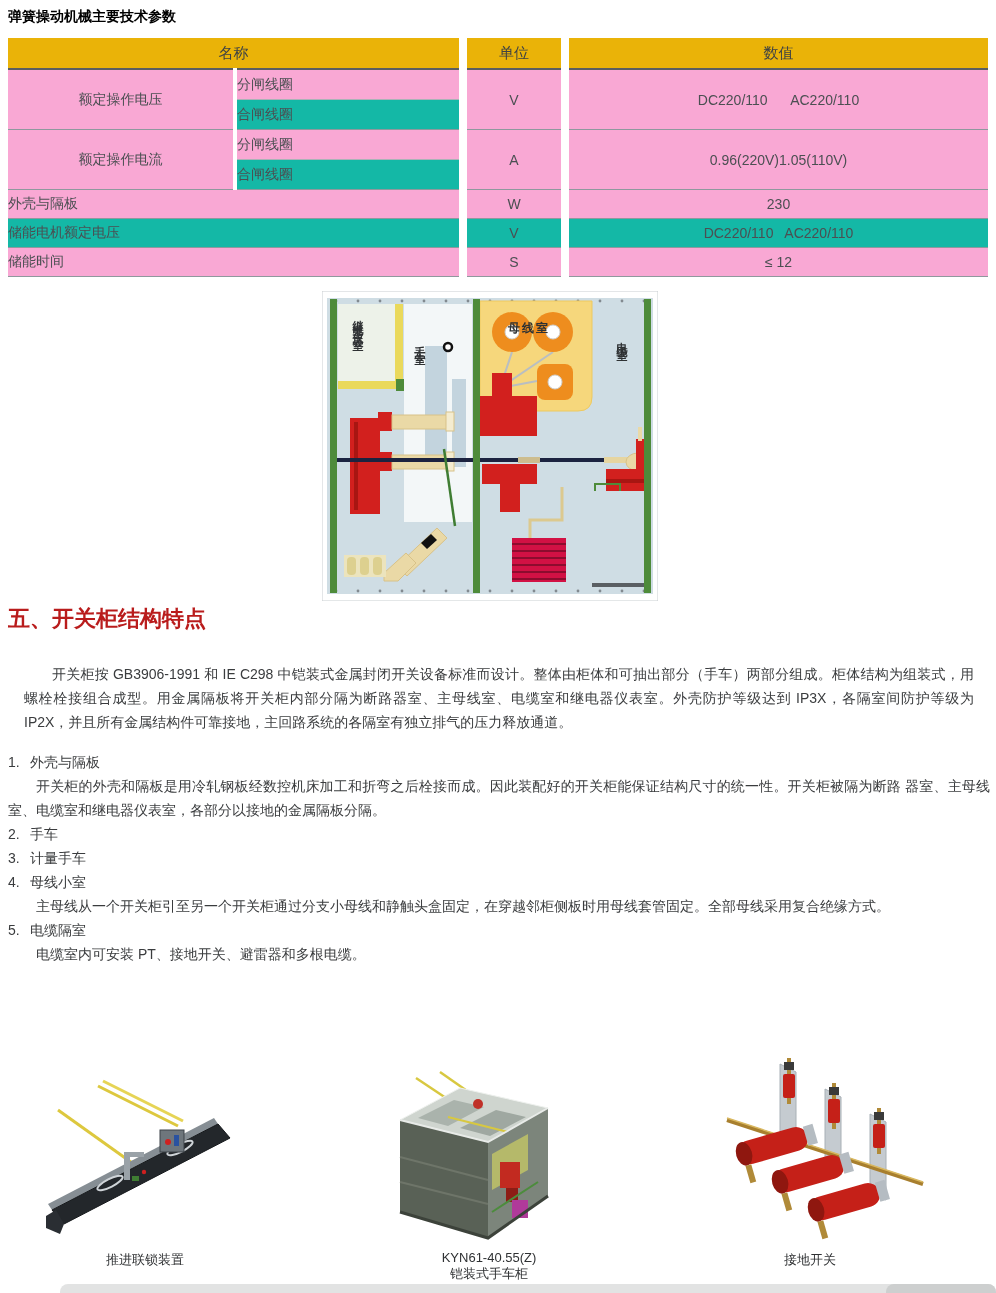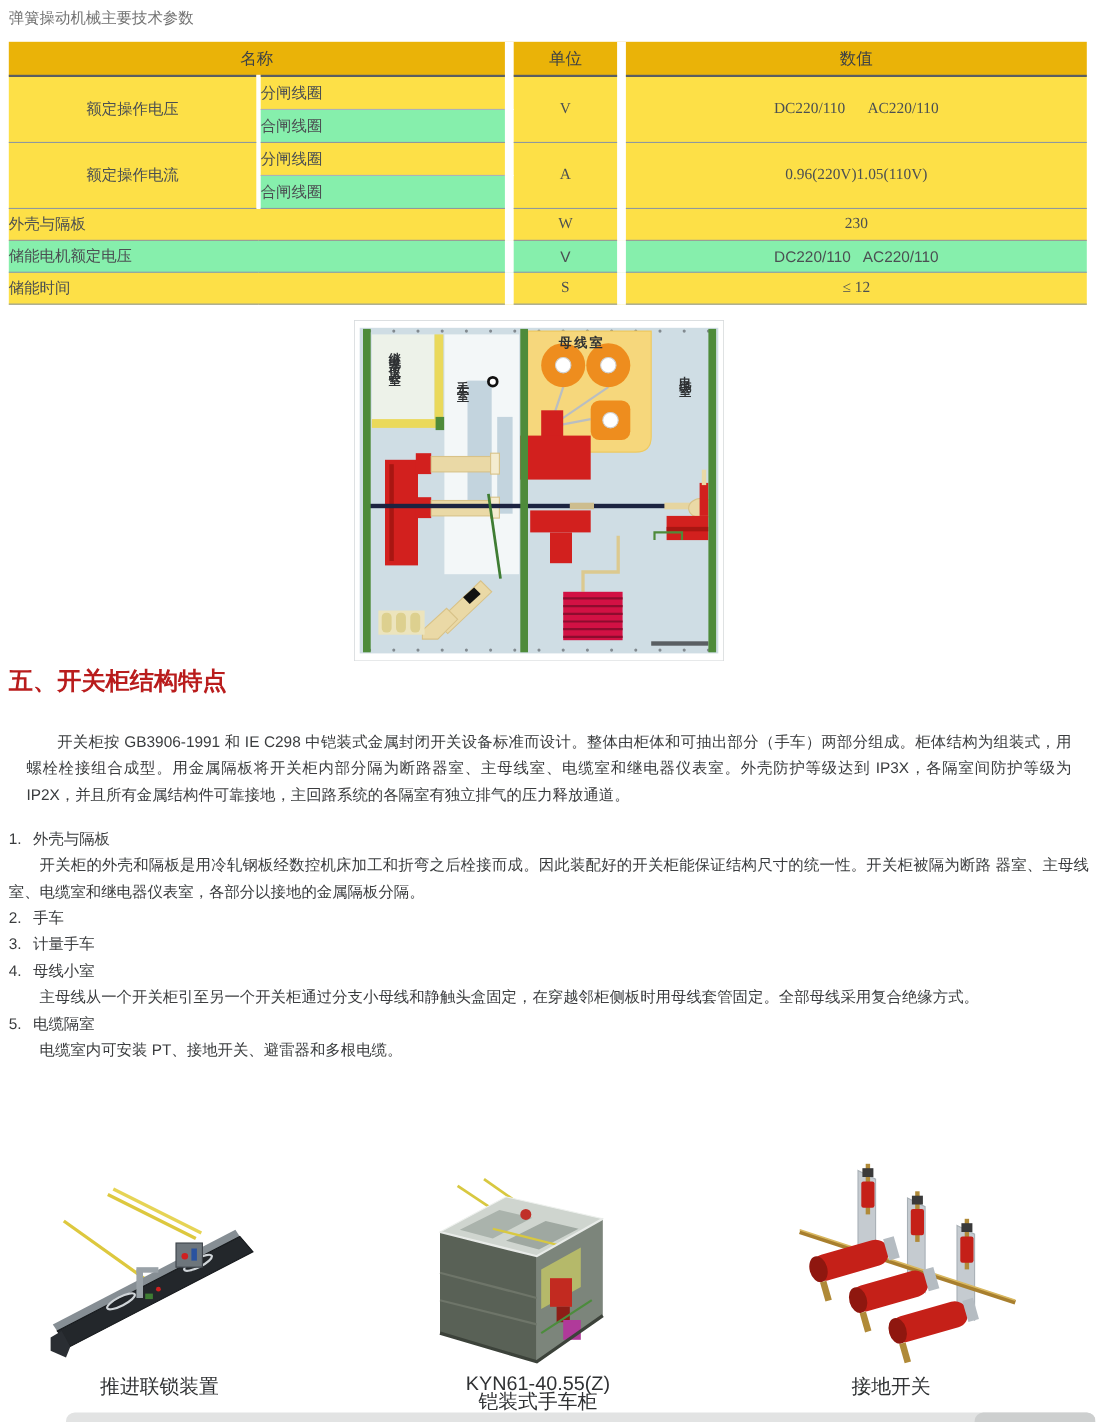--- a/index.html
+++ b/index.html
@@ -1,54 +1,54 @@
 <!DOCTYPE html>
 <html><head>
 <meta charset="utf-8">
 <style>
   html,body{margin:0;padding:0;background:#ffffff;}
   #page{position:relative;width:996px;height:1293px;background:#fff;overflow:hidden;
         font-family:"Liberation Sans","DejaVu Sans",sans-serif;color:#333;}
 
   
-  .tbl-title{position:absolute;left:8px;top:8px;font-size:14px;font-weight:400;color:#737373;}
+  .tbl-title{position:absolute;left:8px;top:8px;font-size:14px;font-weight:700;color:#000000;}
   table.spec{position:absolute;left:8px;top:38px;width:980px;border-collapse:collapse;
              table-layout:fixed;font-size:14px;color:#4b4f52;border-bottom:1px solid #8f989d;}
   table.spec td,table.spec th{padding:0;vertical-align:middle;font-weight:normal;}
   tr.thead th{height:30px;background:#eab308;color:#3e4245;font-size:15px;text-align:center;
               border-bottom:2px solid #5a5e61;}
   tr.thead th.h-unit,tr.thead th.h-val{border-left:8px solid #fff;}
-  .light{background:#fde047;font-family:Liberation Serif, serif;}
-  .white{background:#86efac;}
+  .light{background:#f9a8d4;}
+  .white{background:#14b8a6;}
   td.name-main{text-align:center;}
   td.sub{border-left:4px solid #fff;padding-left:12px;height:29px;}
   td.sub.divider{border-bottom:1px solid #aab2b7;}
   td.unit{border-left:8px solid #fff;text-align:center;}
   td.val{border-left:8px solid #fff;text-align:center;white-space:pre;}
   tr.groupline>td{border-top:1px solid #8f989d;}
   td.name-full{padding-left:14px;height:28px;}
 
   
   #diagram{position:absolute;left:322px;top:291px;width:336px;height:310px;}
   .dlabel{position:absolute;color:#2e3133;font-weight:bold;}
   .dlabel.vert{writing-mode:vertical-rl;letter-spacing:4px;font-size:11px;}
-  .dlabel.horiz{font-size:12px;letter-spacing:2px;}
+  .dlabel.horiz{font-size:12px;letter-spacing:2px;margin-top:17px;}
 
   
   .sec-head{position:absolute;left:8px;top:604px;font-size:22px;font-weight:bold;color:#b91c1c;}
   #content{position:absolute;left:8px;top:646px;width:982px;font-size:14px;line-height:24px;
            color:#3a3c3e;text-align:justify;}
   #content p.intro{margin:16px;text-indent:2em;}
   .item-head{margin:0;}
   .item-head .num{display:inline-block;width:22px;}
   .item-body{margin:0;text-indent:2em;}
 
   
   .fig-svg{position:absolute;}
-  .fig-cap{position:absolute;font-size:18px;color:#2f3133;text-align:center;line-height:16px;}
+  .fig-cap{position:absolute;font-size:13px;color:#2f3133;text-align:center;line-height:16px;}
   #bottom-band{position:absolute;left:60px;top:1284px;width:936px;height:9px;background:#e2e3e3;
                border-radius:8px 8px 0 0;}
   #bottom-band-right{position:absolute;right:0;top:1284px;width:110px;height:9px;background:#cdcfcf;
                border-radius:8px 8px 0 0;}
 </style>
 </head>
 <body>
 
 <div id="page">
 

